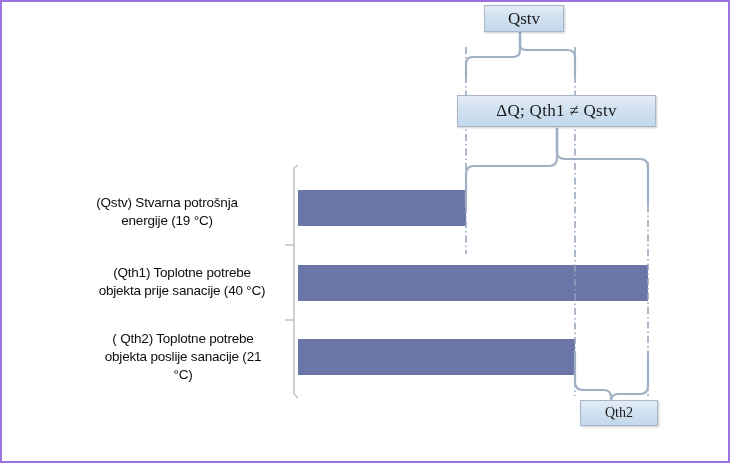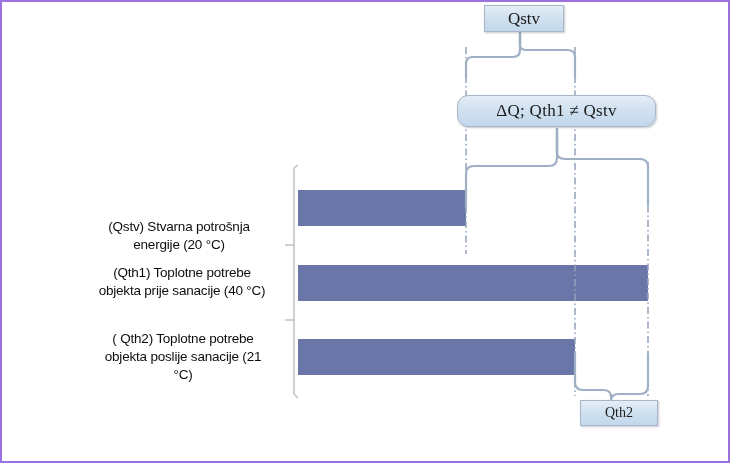--- a/index.html
+++ b/index.html
@@ -47,41 +47,40 @@
     font-size: 17px;
     text-align: center;
   }
   #callout-dq {
     left: 455px;
     top: 93px;
     width: 199px;
     height: 32px;
     font-size: 17px;
     letter-spacing: 0.3px;
-    border-radius: 11px;
   }
   #callout-qth2 {
     left: 578px;
     top: 398px;
     width: 78px;
     height: 26px;
     font-size: 14px;
   }
 
   
   .cat-label {
     position: absolute;
     text-align: center;
     font-family: "Liberation Sans", sans-serif;
     font-size: 13.5px;
     line-height: 1.35;
     color: #0d0d0d;
     letter-spacing: -0.2px;
   }
-  #label-qstv  { left: 68px; top: 192px;  width: 218px; margin-top: 24px; }
+  #label-qstv  { left: 56px; top: 192px;  width: 218px; }
   #label-qth1  { left: 71px; top: 262px;  width: 218px; }
   #label-qth2  { left: 72px; top: 328px;  width: 218px; }
 </style>
 </head>
 <body>
 
 <div id="page">
 
   <svg id="svg-layer" viewBox="0 0 730 463">
 
@@ -146,21 +145,21 @@
   </svg>
 
   <div class="callout" id="callout-qstv">Qstv</div>
 
   <div class="callout" id="callout-dq">ΔQ; Qth1 ≠ Qstv</div>
 
   <div class="callout" id="callout-qth2">Qth2</div>
 
   <div class="cat-label" id="label-qstv">
     <div>(Qstv) Stvarna  potrošnja</div>
-    <div>energije (20 °C)</div>
+    <div>energije (19 °C)</div>
   </div>
 
   <div class="cat-label" id="label-qth1">
     <div>(Qth1) Toplotne potrebe</div>
     <div>objekta prije sanacije (40  °C)</div>
   </div>
 
   <div class="cat-label" id="label-qth2">
     <div>( Qth2) Toplotne potrebe</div>
     <div>objekta poslije  sanacije (21</div>

